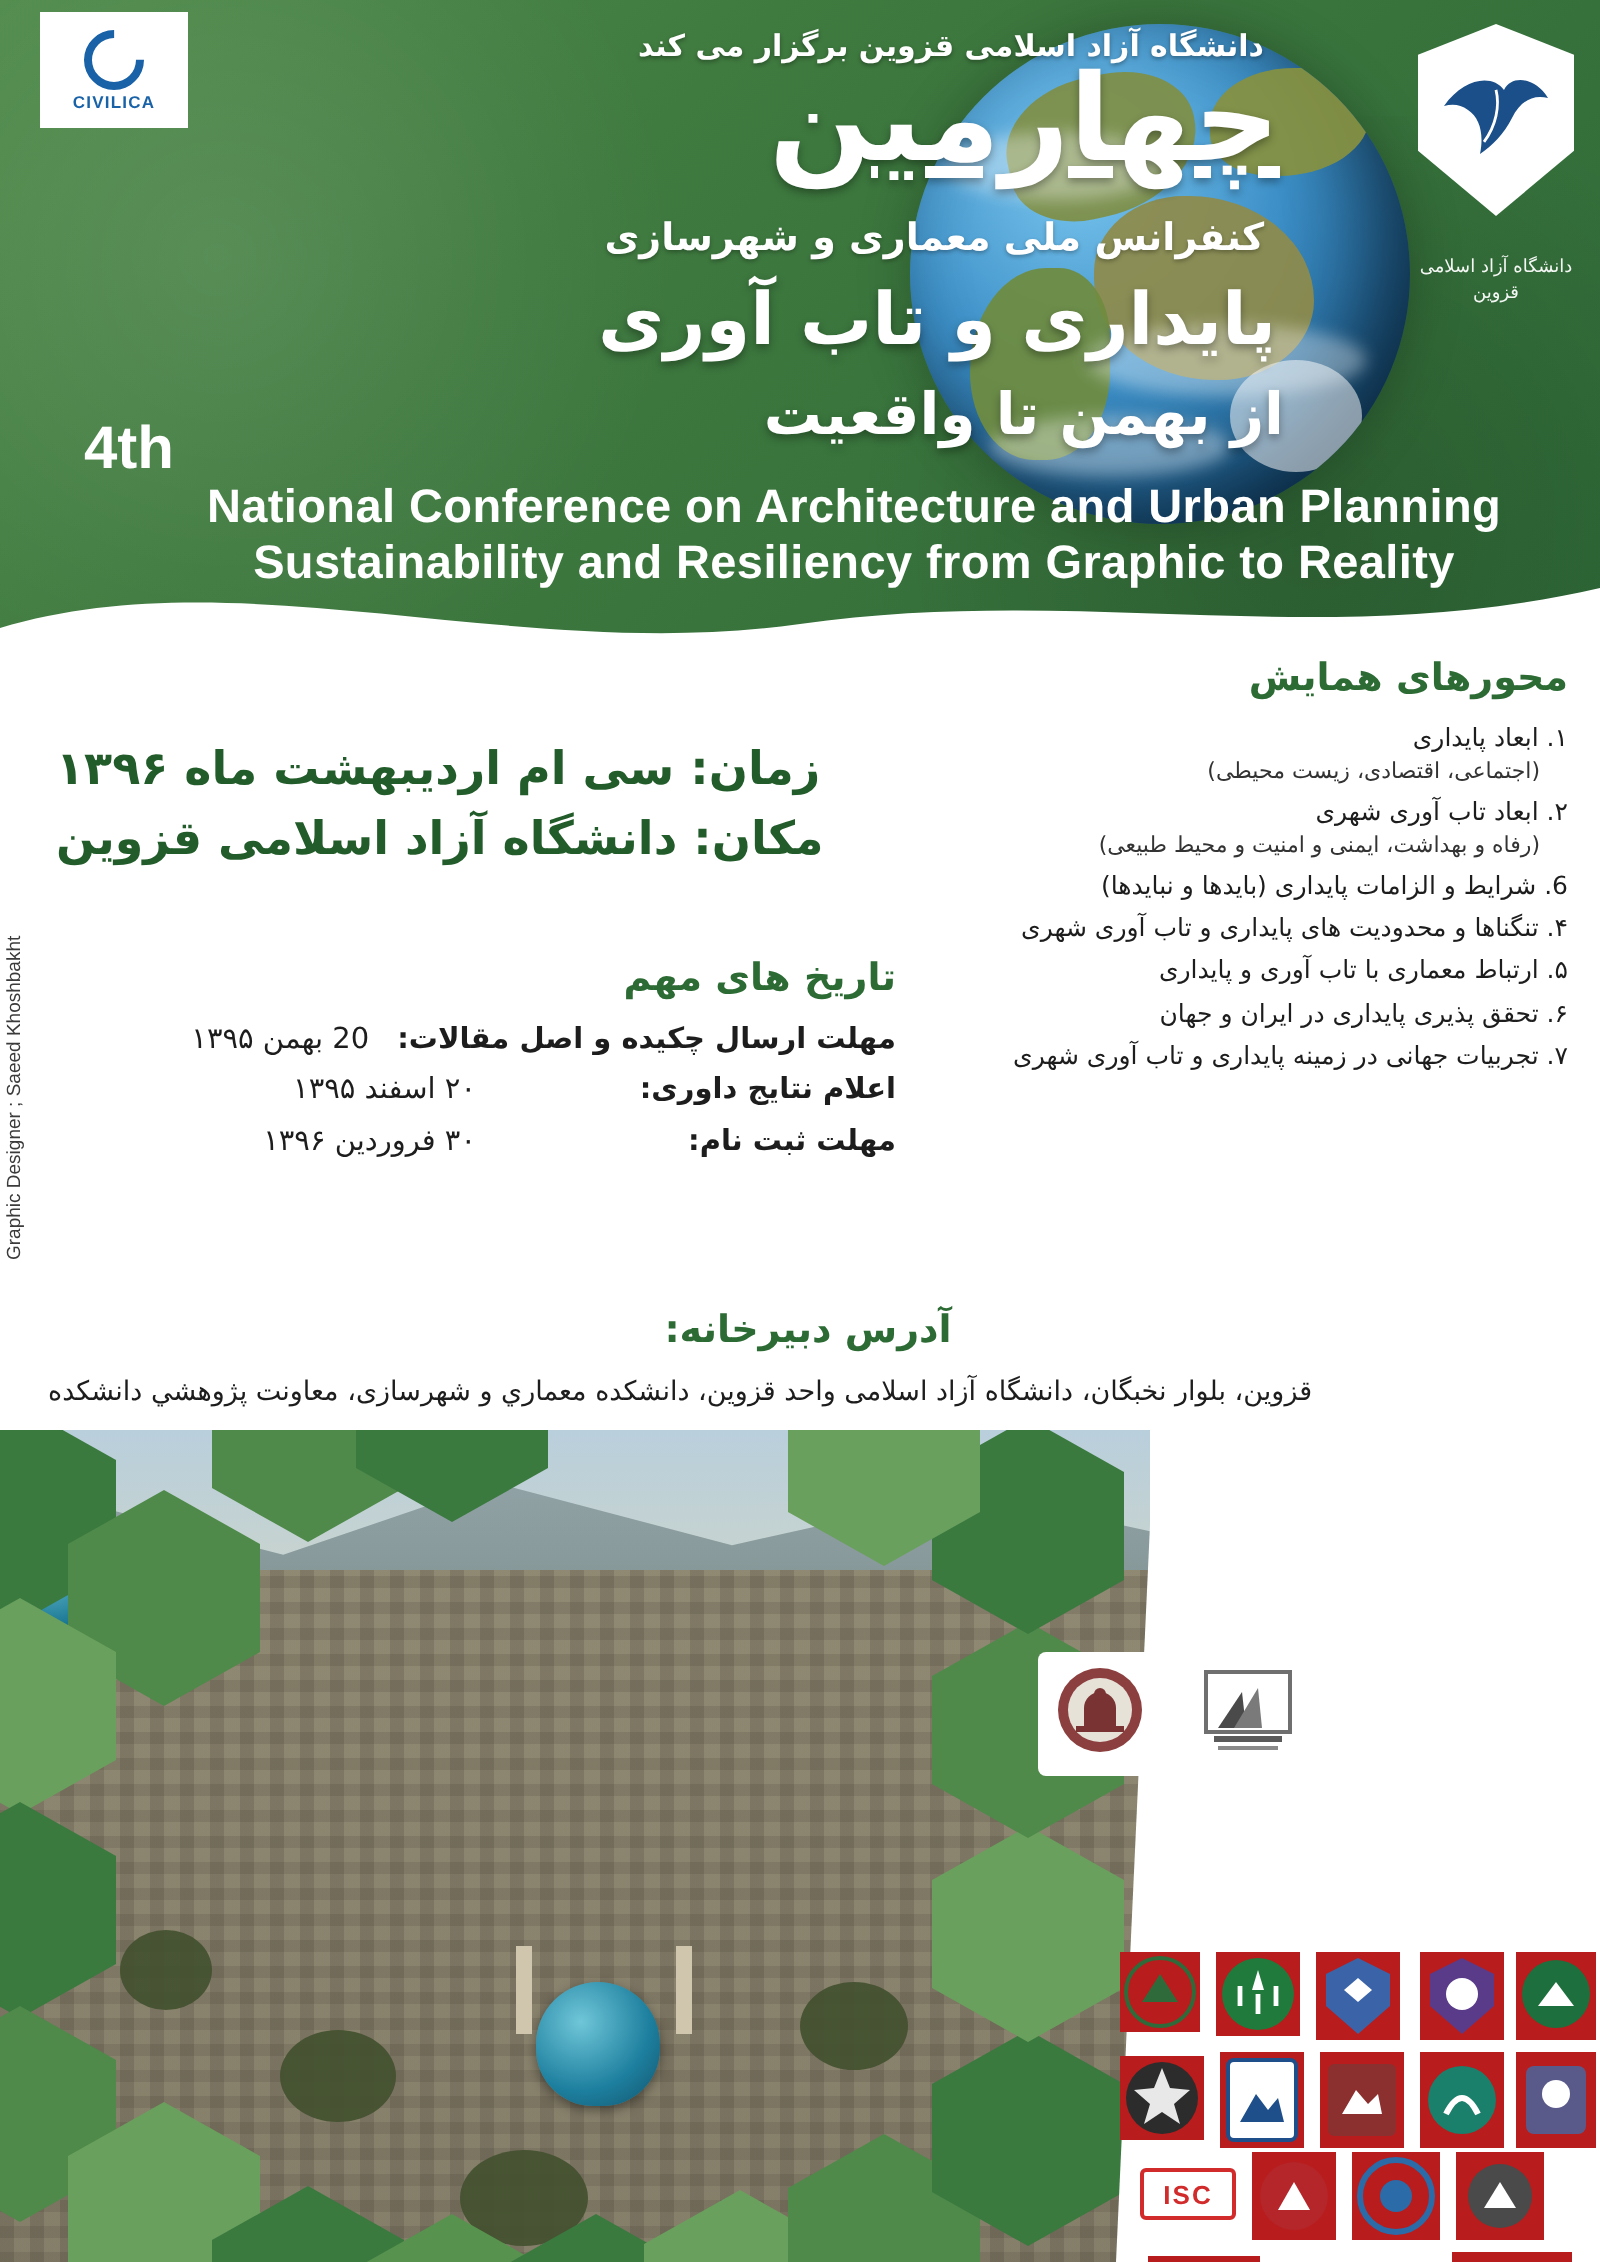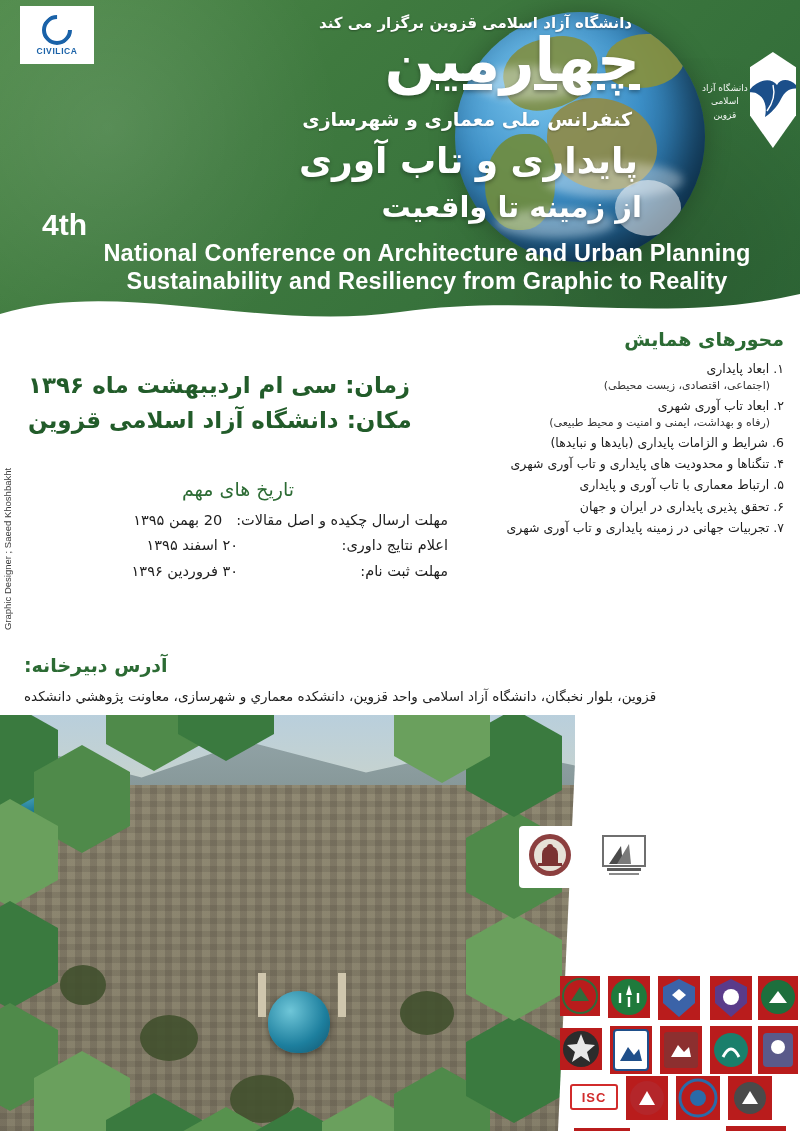--- a/index.html
+++ b/index.html
@@ -52,21 +52,21 @@
   .civ-txt {
     font-size: 8.5px; letter-spacing: .6px;
     color: #1a62a8; font-weight: bold;
     font-family: "Liberation Sans", sans-serif;
   }
 
   
   .azad {
     position: absolute; top: 12px; left: 700px;
     width: 96px; height: 176px;
-    display: flex; flex-direction: row; align-items: center;
+    display: flex; flex-direction: column; align-items: center;
   }
   .azad-shield {
     width: 78px; height: 96px;
     background: #ffffff;
     clip-path: polygon(50% 0%, 100% 16%, 100% 66%, 50% 100%, 0% 66%, 0% 16%);
     position: relative;
   }
   .azad-bird {
     position: absolute; left: 50%; top: 50%;
     transform: translate(-50%,-52%);
@@ -175,36 +175,36 @@
 
   
   .when {
     position: absolute; right: 352px; top: 368px;
     width: 420px; text-align: left;
     font-size: 23px; font-weight: bold; color: #225c2a;
     line-height: 1.5;
   }
   .dates-title {
     position: absolute; right: 352px; top: 478px;
-    width: 420px; text-align: center;
-    font-size: 19px; font-weight: normal; color: #2c6b34;
+    width: 420px; text-align: right;
+    font-size: 19px; font-weight: bold; color: #2c6b34;
   }
   .dates {
     position: absolute; right: 352px; top: 508px;
     width: 420px;
     font-size: 14.5px; color: #1d1d1d; line-height: 1.75;
   }
   .dates .row { display: flex; justify-content: flex-start; gap: 14px; direction: rtl; }
-  .dates .row .lbl { min-width: 196px; text-align: right; }
+  .dates .row .lbl { min-width: 196px; text-align: right; font-weight: bold; }
   .dates .row .val { text-align: right; }
 
   
   .sec-title {
     position: absolute; right: 16px; top: 654px;
-    width: 760px; text-align: left;
+    width: 760px; text-align: center;
     font-size: 19px; font-weight: bold; color: #2c6b34;
   }
   .sec-body {
     position: absolute; right: 16px; top: 684px;
     width: 760px; text-align: left;
     font-size: 13.5px; color: #1d1d1d; line-height: 1.85;
   }
   .sec-body .ltr { direction: ltr; display: inline-block; font-family: "Liberation Serif", serif; font-size: 15px;}
   .sec-line { white-space: nowrap; }
 
@@ -352,21 +352,21 @@
         </svg>
       </div>
       <div class="azad-sub">دانشگاه آزاد اسلامی
 قزوین</div>
     </div>
 
     <div class="brgzar">دانشگاه آزاد اسلامی قزوین برگزار می کند</div>
     <div class="chaharomin">چهارمین</div>
     <div class="conf-fa">کنفرانس ملی معماری و شهرسازی</div>
     <div class="title-fa1">پایداری و تاب آوری</div>
-    <div class="title-fa2">از زمینه تا واقعیت</div>
+    <div class="title-fa2">از بهمن تا واقعیت</div>
     <div class="fourth">4th</div>
     <div class="title-en1">National Conference on Architecture and Urban Planning</div>
     <div class="title-en2">Sustainability and Resiliency from Graphic to Reality</div>
   </div>
 
   <svg class="wave" viewBox="0 0 800 80" preserveAspectRatio="none">
     <path d="M0,46 C120,10 260,64 400,44 C540,24 660,58 800,26 L800,80 L0,80 Z" fill="#ffffff"></path>
     <path d="M0,58 C140,26 270,74 410,54 C550,34 670,68 800,40 L800,80 L0,80 Z" fill="#ffffff" opacity=".9"></path>
   </svg>
 

